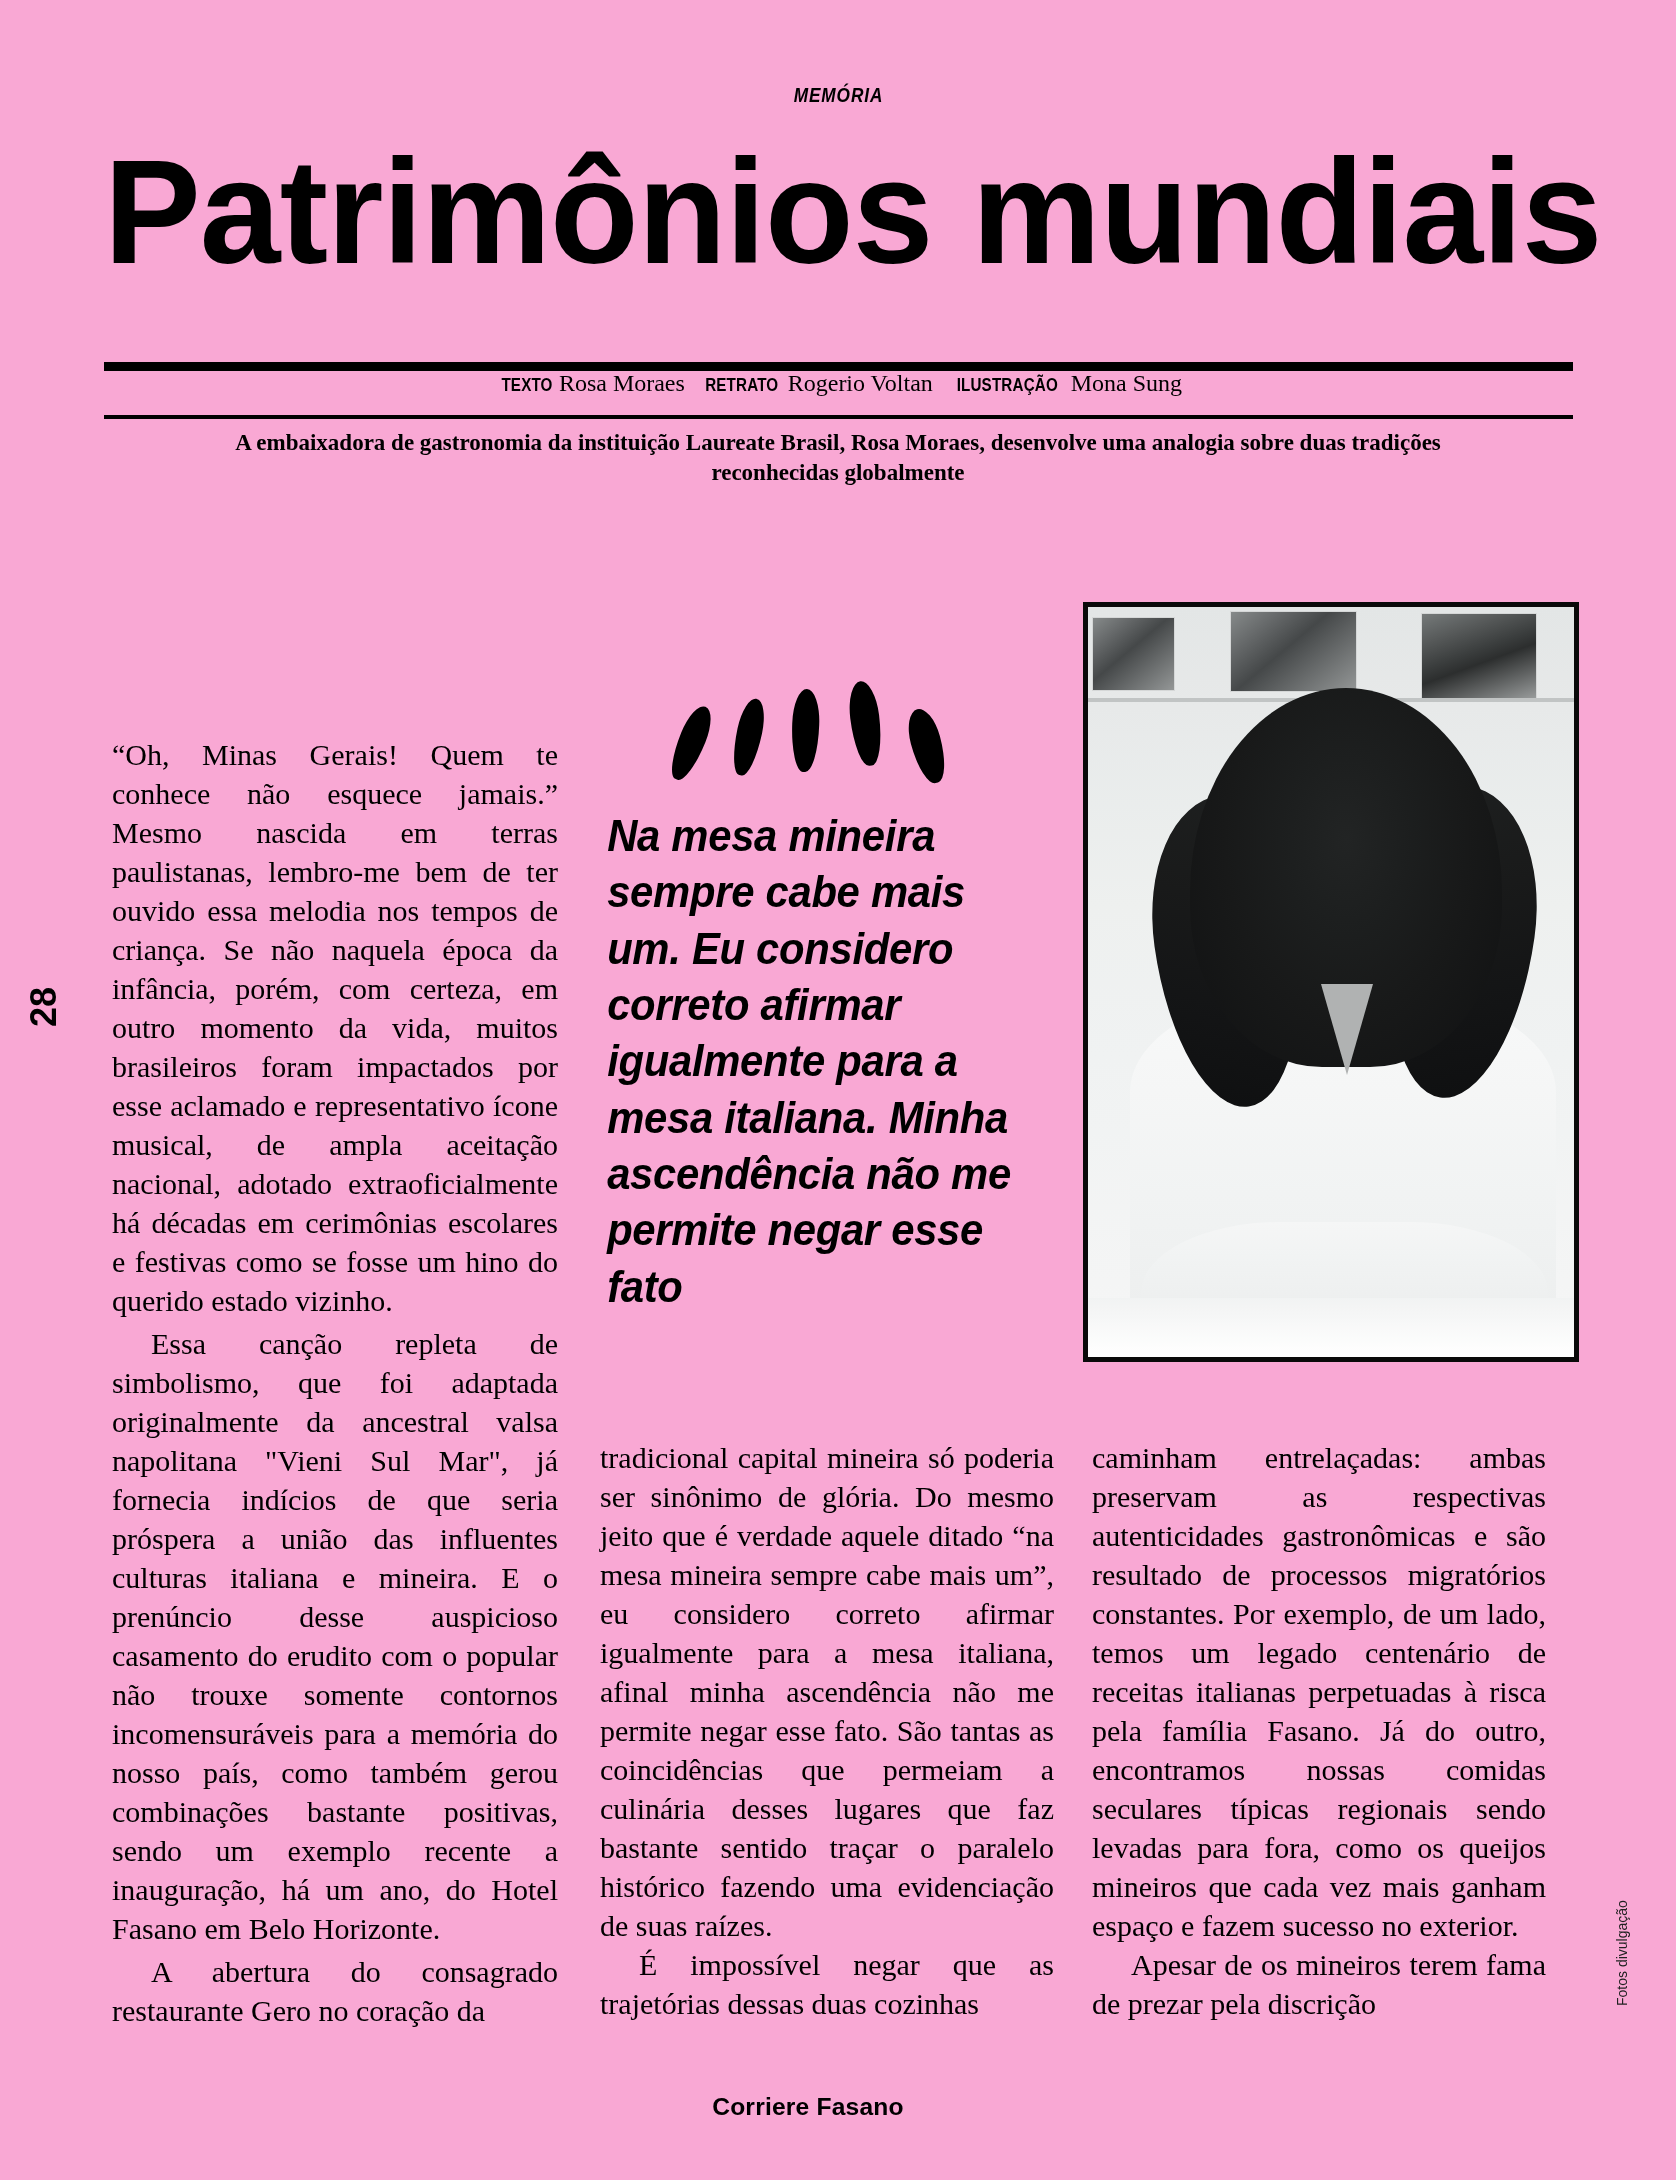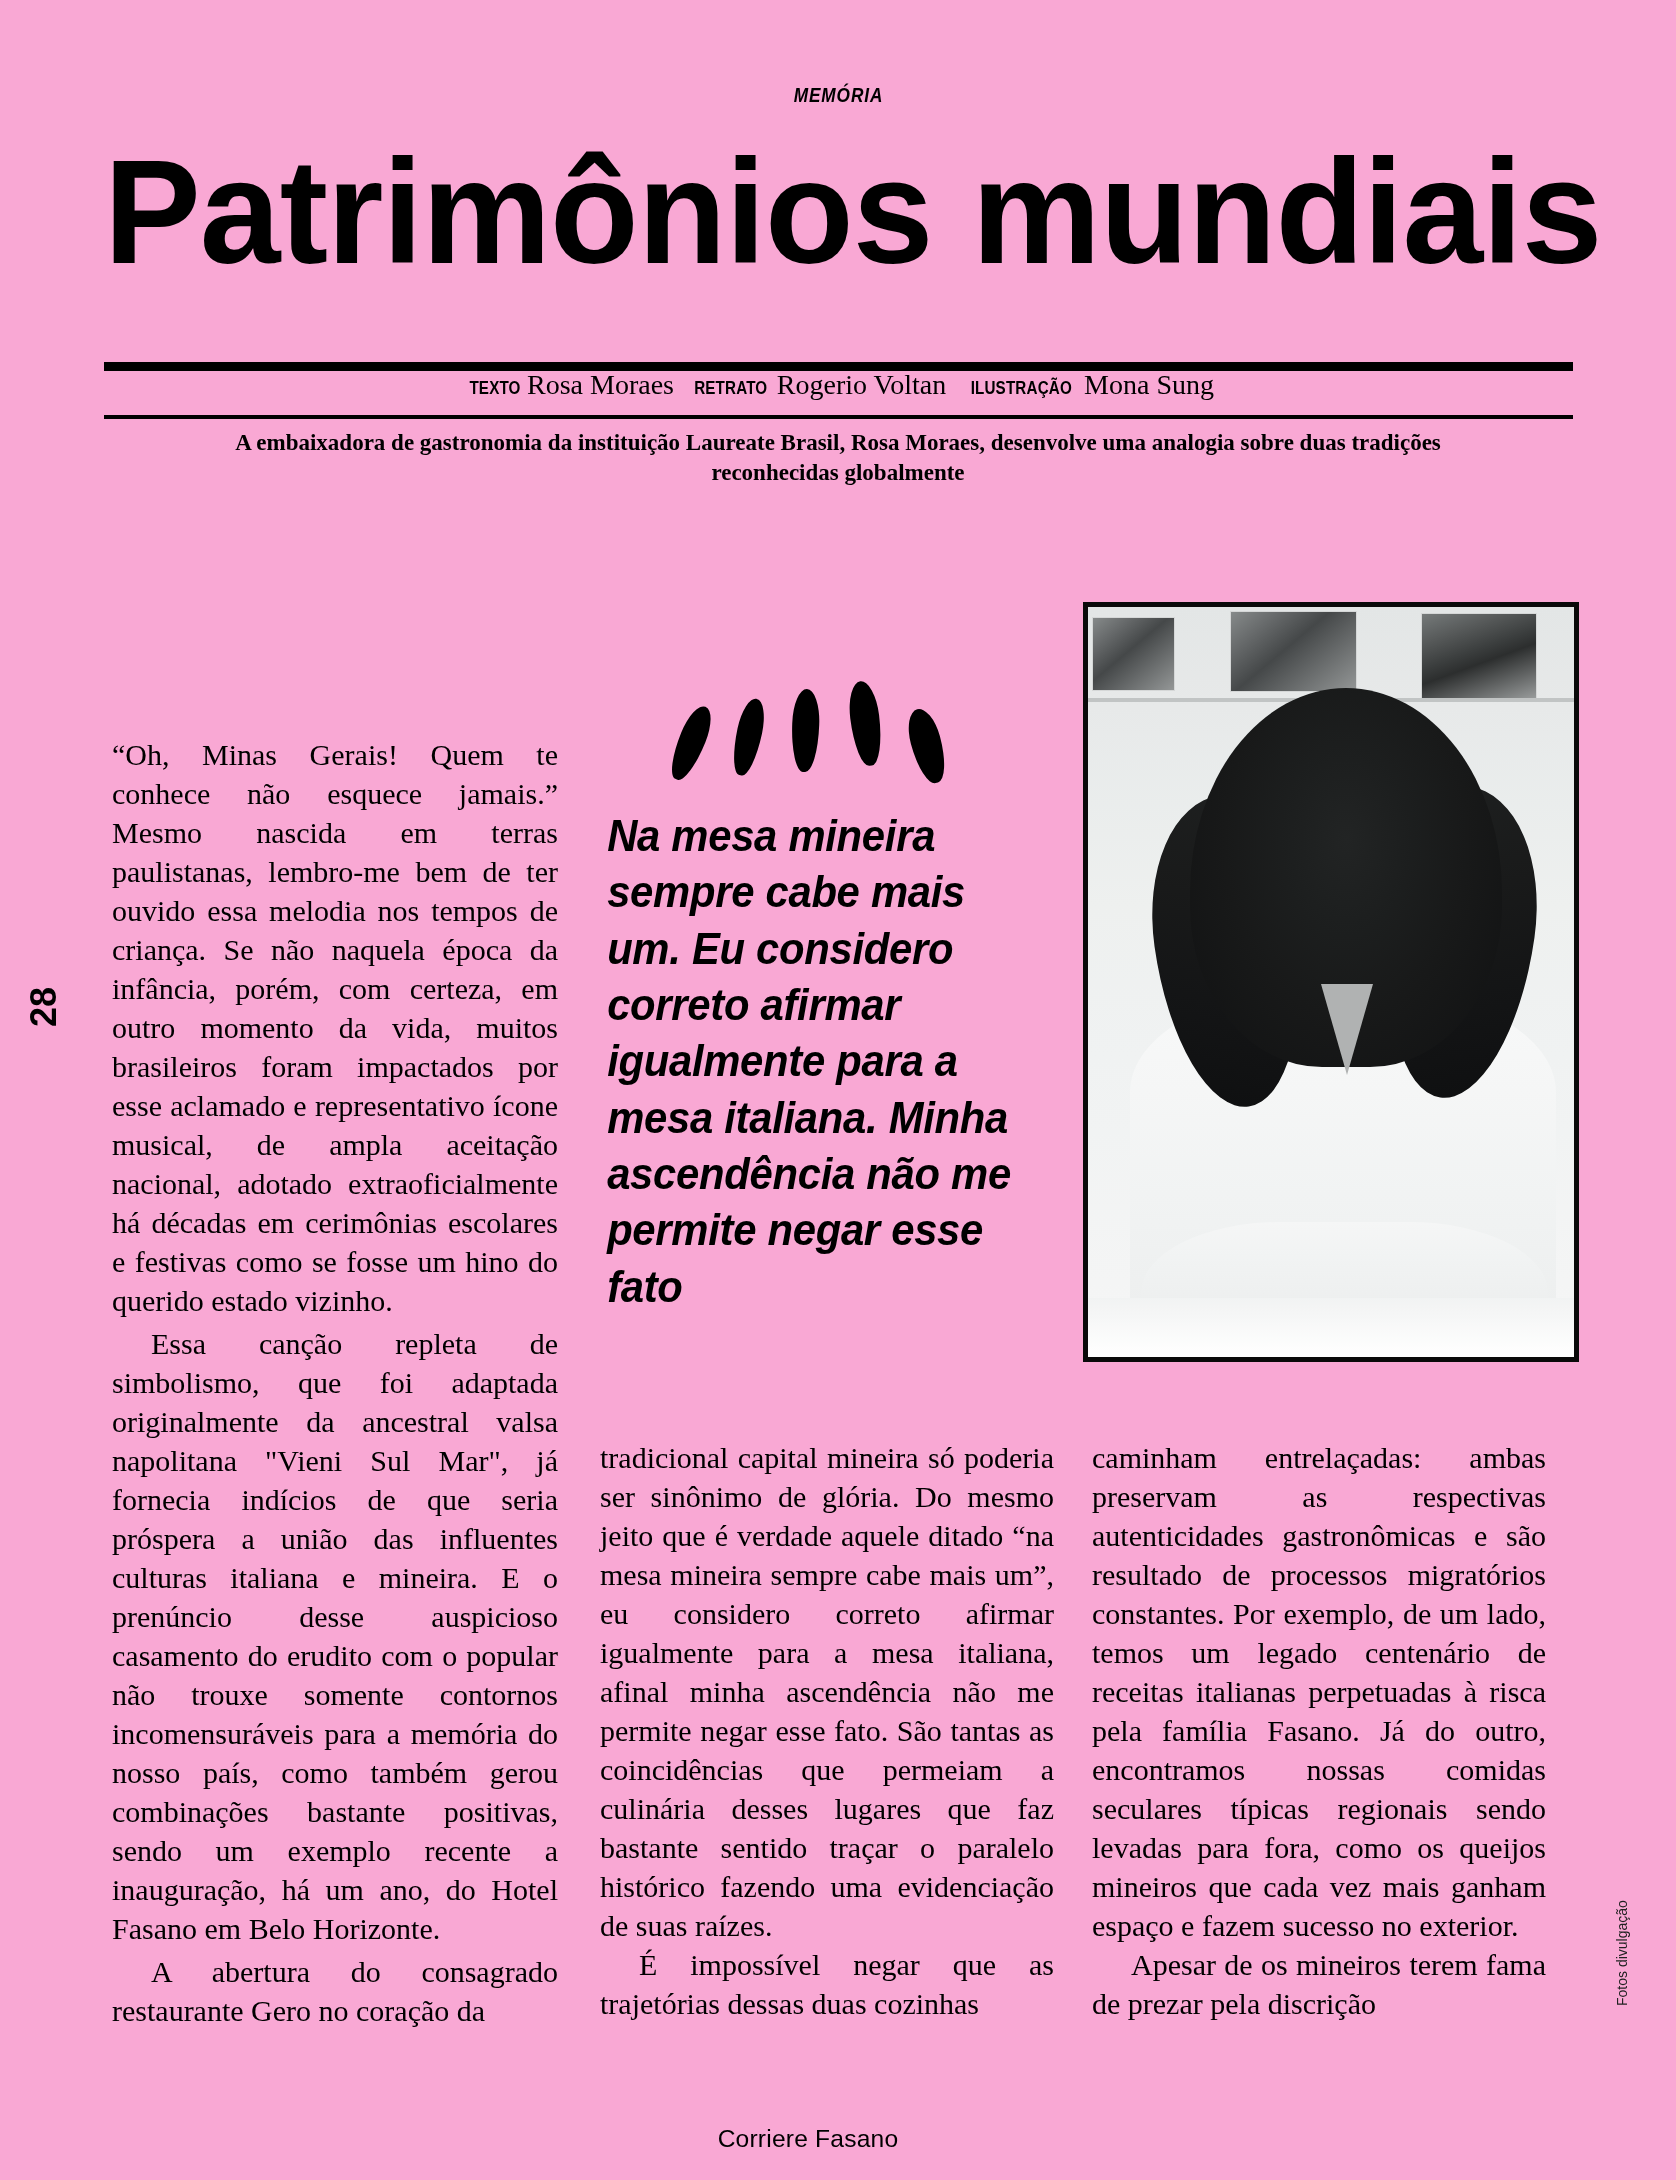--- a/index.html
+++ b/index.html
@@ -71,21 +71,21 @@
     font-family: "Liberation Sans Narrow", "Liberation Sans", sans-serif;
     font-weight: bold;
     font-size: 19px;
     letter-spacing: 0.2px;
     display: inline-block;
     transform: scaleX(0.8);
     transform-origin: center;
   }
   .credits .nm {
     font-family: "Liberation Serif", serif;
-    font-size: 28px;
+    font-size: 24px;
   }
   .credits .grp { margin: 0 5.7px; white-space: nowrap; }
 
   
   .deck {
     position: absolute;
     top: 428px;
     left: 170px;
     width: 1336px;
     text-align: center;
@@ -279,24 +279,23 @@
   
 
   
   .footer {
     position: absolute;
     left: 0;
     top: 2093px;
     width: 1616px;
     text-align: center;
     font-family: "Liberation Sans Narrow", "Liberation Sans", sans-serif;
-    font-weight: normal;
+    font-weight: bold;
     font-size: 24.6px;
     letter-spacing: 0.2px;
-    margin-top: 32px;
   }
 </style>
 </head>
 <body>
 
 <div class="page">
 
   <div class="kicker">MEMÓRIA</div>
 
   <div class="headline">Patrimônios mundiais</div>

